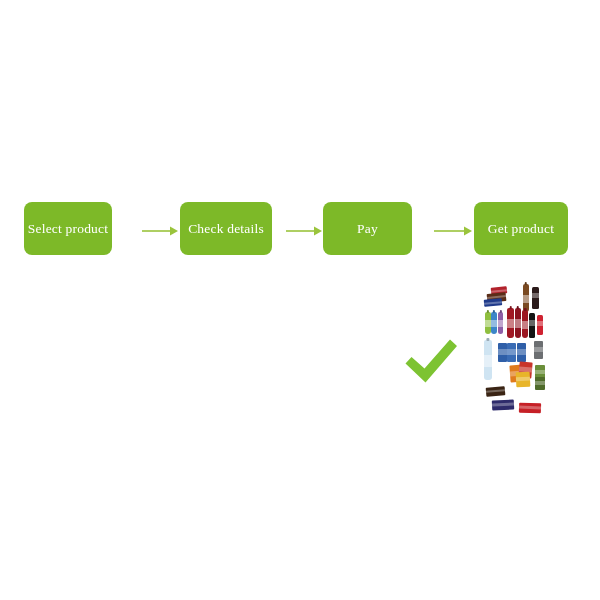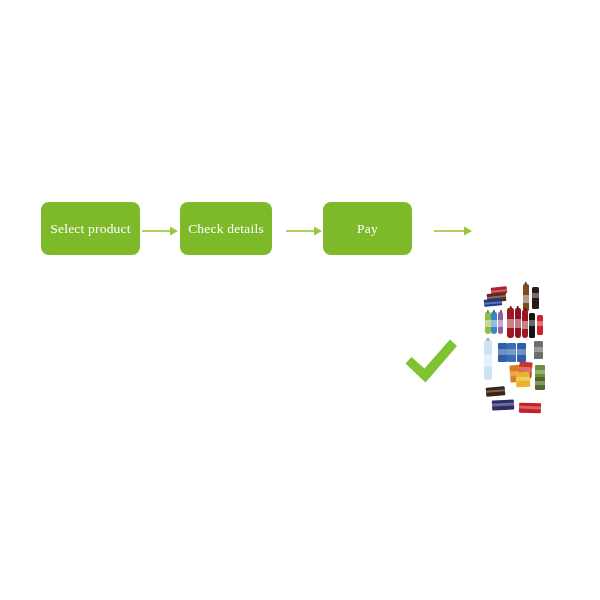--- a/index.html
+++ b/index.html
@@ -94,32 +94,35 @@
     position: absolute;
     left: 0;
     width: 100%;
   }
 </style>
 </head>
 <body>
 
 <div id="canvas" style="background: rgb(255, 255, 255);">
 
-  <div class="flow-box" style="left: 24px; top: 202px; width: 99px; height: 53px; background: rgb(125, 185, 40); color: rgb(255, 255, 255); margin-left: 17px;">
+  <div class="flow-box" style="left: 24px; top: 202px; width: 88px; height: 53px; background: rgb(125, 185, 40); color: rgb(255, 255, 255);">
     <span>Select product</span>
   </div>
 
   <div class="flow-box" style="left: 323px; top: 202px; width: 89px; height: 53px; background: rgb(125, 185, 40); color: rgb(255, 255, 255);">
     <span>Pay</span>
   </div>
 
   <div class="flow-box" style="left: 180px; top: 202px; width: 92px; height: 53px; background: rgb(125, 185, 40); color: rgb(255, 255, 255);">
     <span>Check details</span>
   </div>
 
+  <div class="flow-box" style="left: 474px; top: 202px; width: 94px; height: 53px; background: rgb(125, 185, 40); color: rgb(255, 255, 255);">
+    <span>Get product</span>
+  </div>
 
   <div class="flow-arrow" style="left:142px; top:224px; width:36px;">
     <svg width="36" height="14" viewBox="0 0 36 14">
       <line x1="0" y1="7" x2="28" y2="7" stroke="#9ac43c" stroke-width="1.6"></line>
       <polygon points="28,2.5 36,7 28,11.5" fill="#9ac43c"></polygon>
     </svg>
   </div>
 
   <div class="flow-arrow" style="left:286px; top:224px; width:36px;">
     <svg width="36" height="14" viewBox="0 0 36 14">

